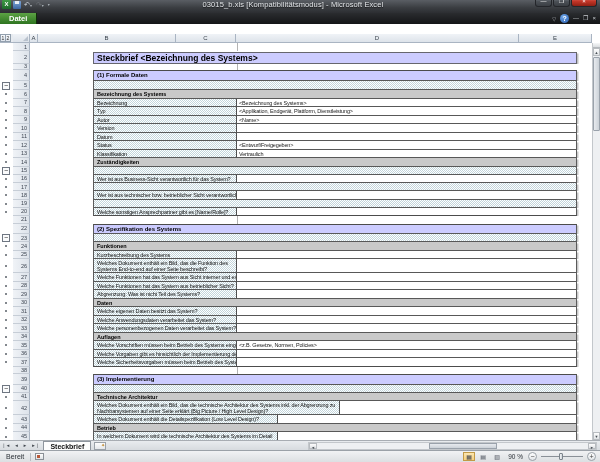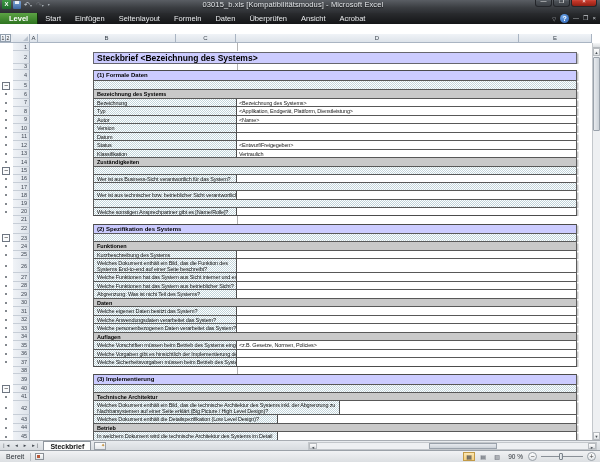--- a/index.html
+++ b/index.html
@@ -145,31 +145,21 @@
     </div>
     <div class="title-text">03015_b.xls  [Kompatibilitätsmodus] - Microsoft Excel</div>
     <div class="winbtns">
       <span class="winbtn min">—</span>
       <span class="winbtn max">❐</span>
       <span class="winbtn close">×</span>
     </div>
   </div>
 
   <div class="tabrow">
-    <span class="file-tab">Level</span>
-    <span id="ribbonTabs" style="display:flex;">
-        <span class="rtab">Start</span>
-        <span class="rtab">Einfügen</span>
-        <span class="rtab">Seitenlayout</span>
-        <span class="rtab">Formeln</span>
-        <span class="rtab">Daten</span>
-        <span class="rtab">Überprüfen</span>
-        <span class="rtab">Ansicht</span>
-        <span class="rtab">Acrobat</span>
-      </span>
+    <span class="file-tab">Datei</span>
     <span class="tabrow-right">
       <span class="chev">▽</span>
       <span class="help">?</span>
       <span class="wb">—</span>
       <span class="wb">❐</span>
       <span class="wb">×</span>
     </span>
   </div>
 
 

